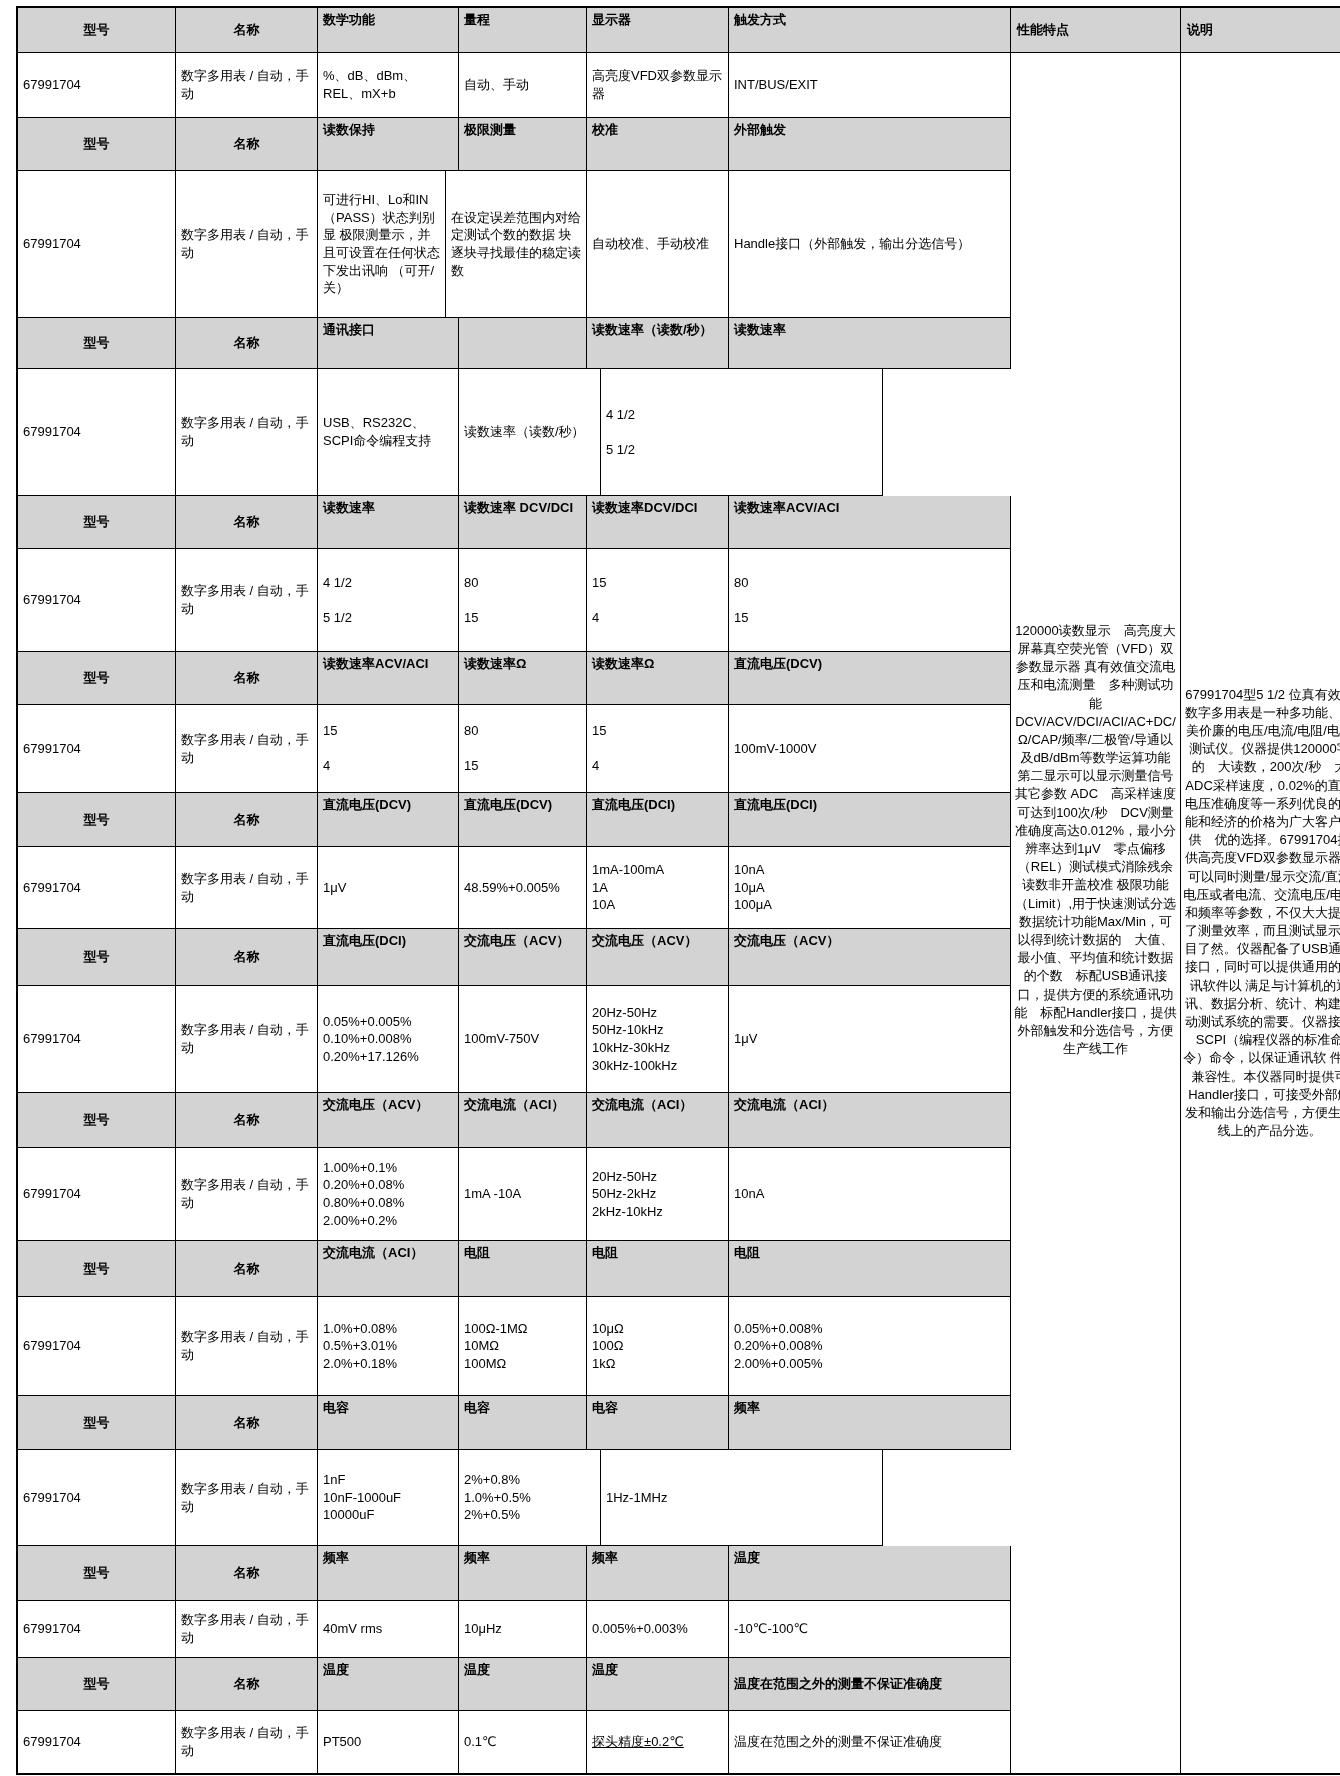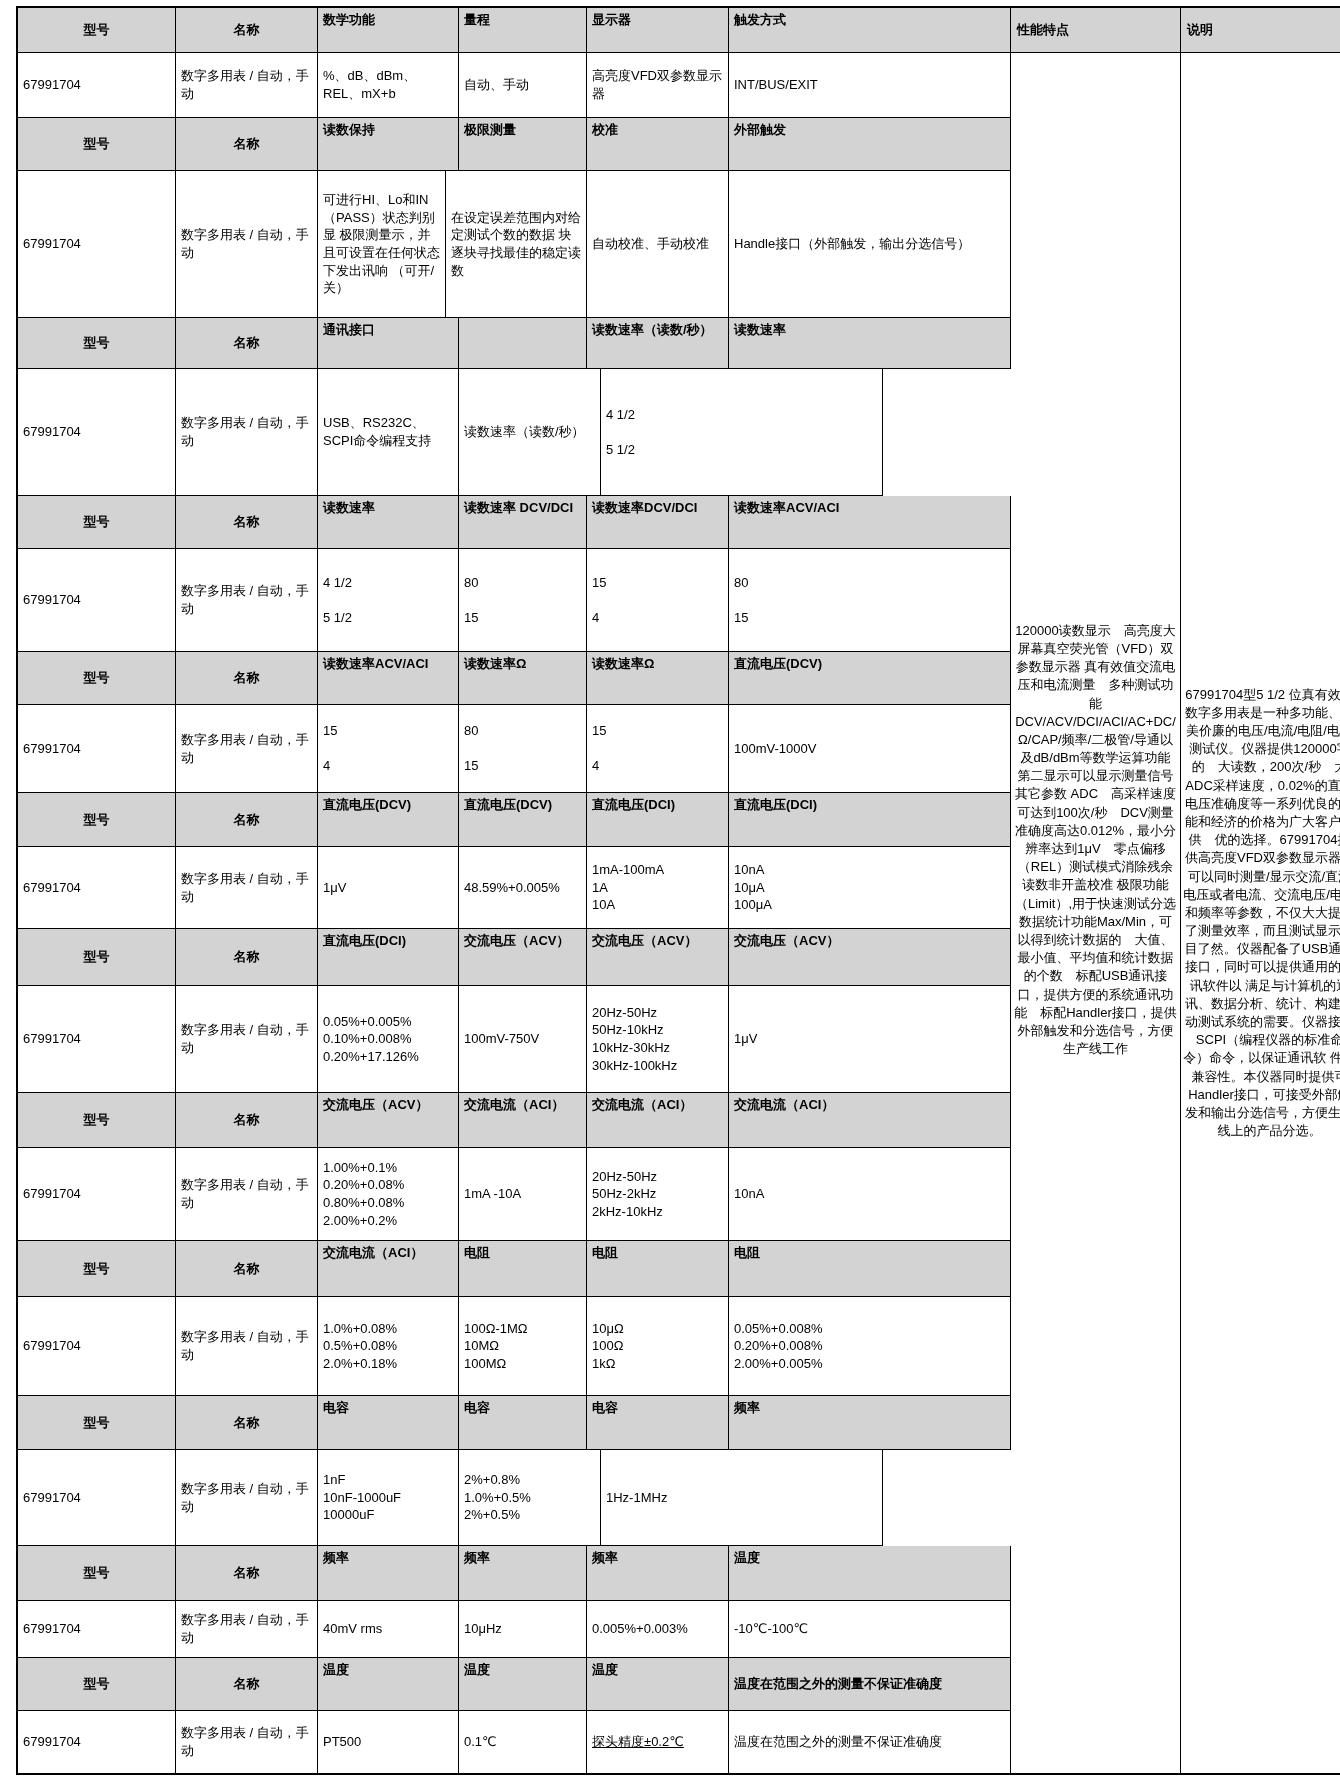--- a/index.html
+++ b/index.html
@@ -243,21 +243,21 @@
         <div class="cell c1" style="width: 142px;">名称</div>
         <div class="cell c2" style="width: 141px;">交流电流（ACI）</div>
         <div class="cell c3" style="width: 128px;">电阻</div>
         <div class="cell c4" style="width: 142px;">电阻</div>
         <div class="cell c5" style="width: 282px;">电阻</div>
       </div>
       <div class="row data" style="height: 99px;">
         <div class="cell c0" style="width: 158px;">67991704</div>
         <div class="cell c1" style="width: 142px;">数字多用表 / 自动，手动</div>
         <div class="cell c2" style="width: 141px;">1.0%+0.08%
-0.5%+0.08%
+0.5%+3.01%
 2.0%+0.18%</div>
         <div class="cell c3" style="width: 128px;">100Ω-1MΩ
 10MΩ
 100MΩ</div>
         <div class="cell c4" style="width: 142px;">10μΩ
 100Ω
 1kΩ</div>
         <div class="cell c5" style="width: 282px;">0.05%+0.008%
 0.20%+0.008%
 2.00%+0.005%</div>

